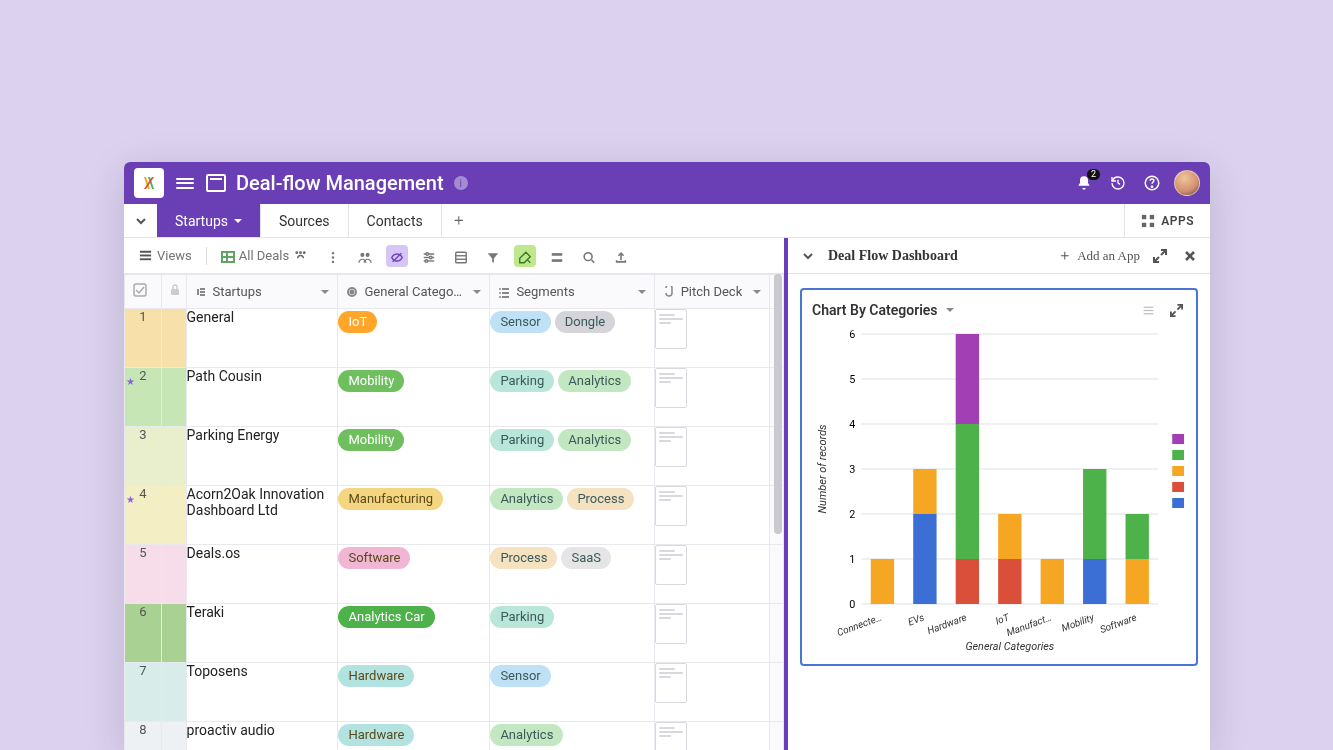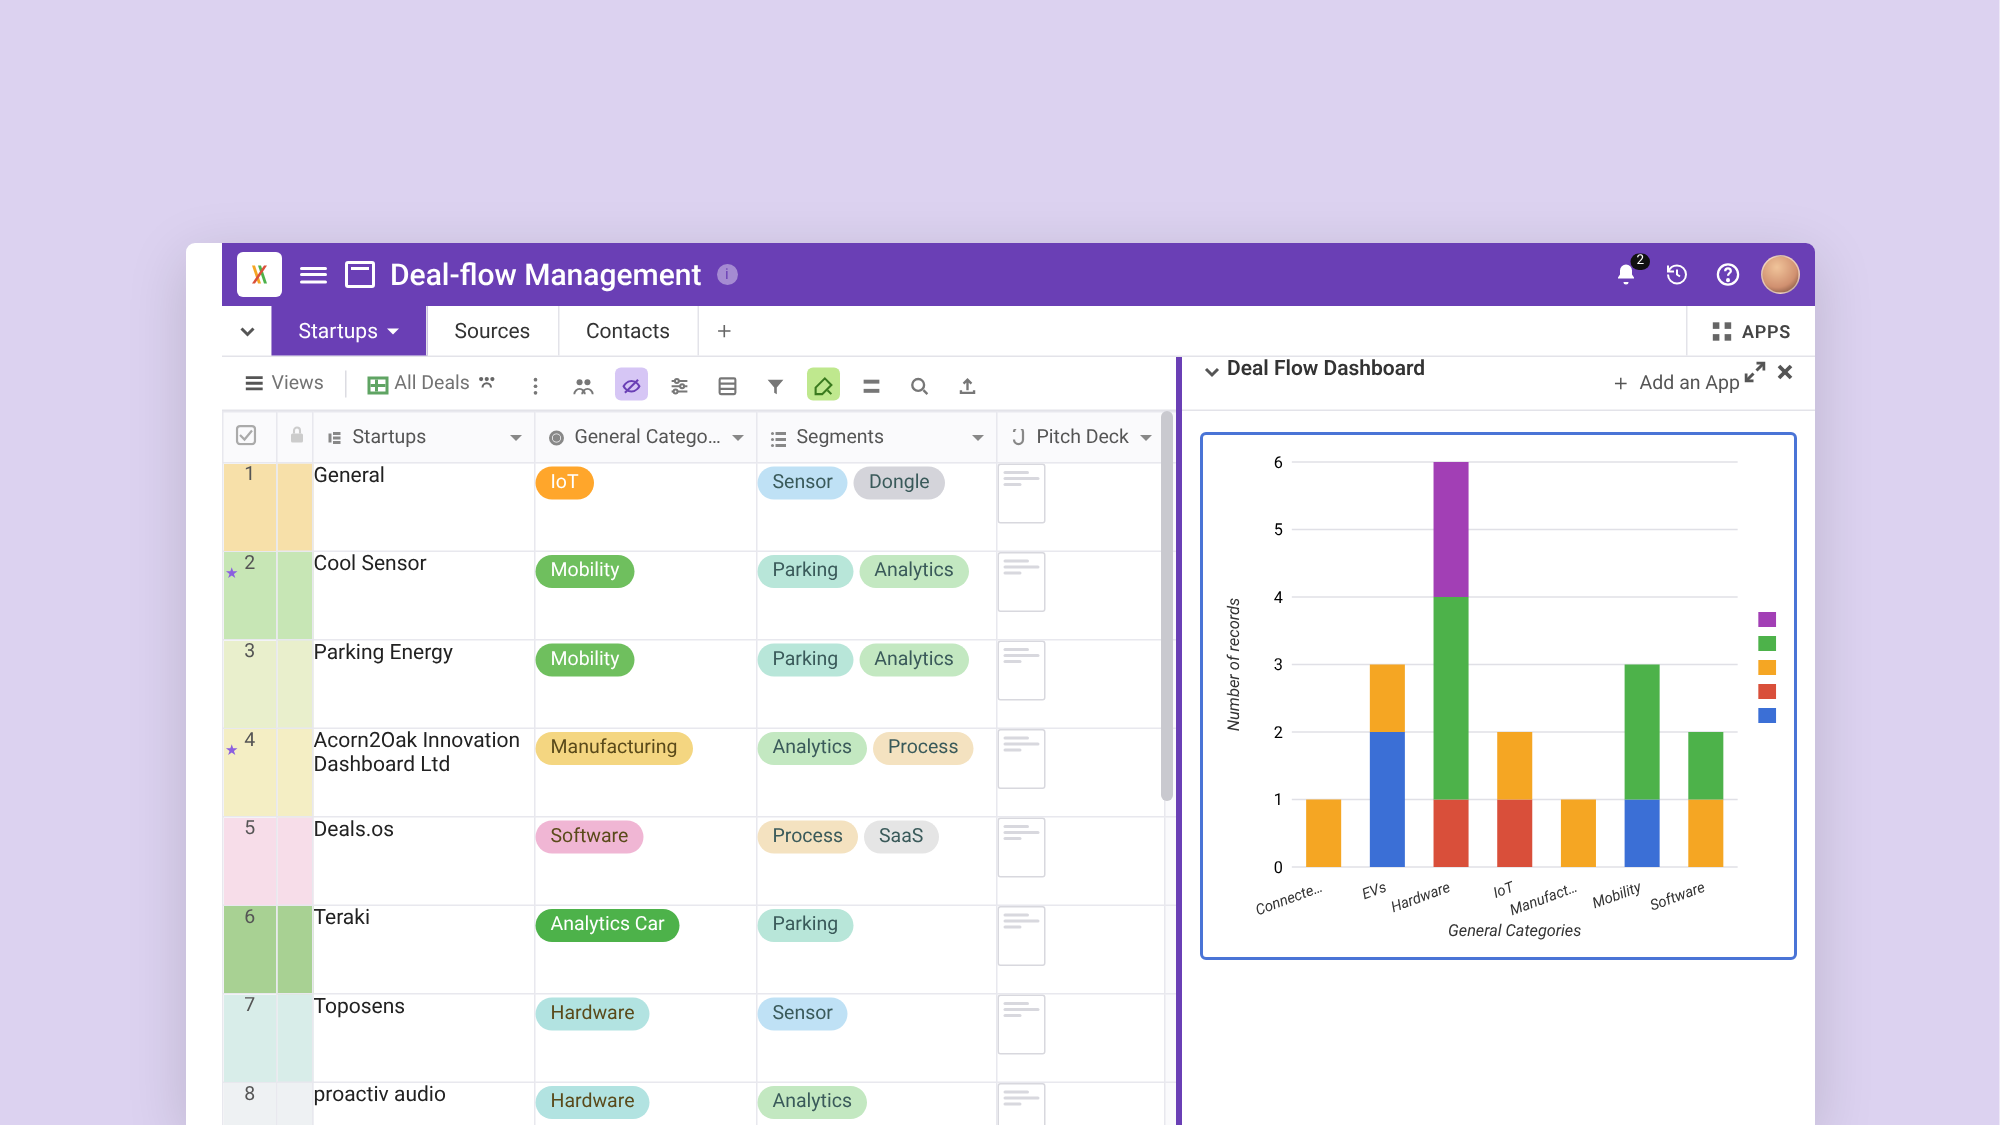--- a/index.html
+++ b/index.html
@@ -13,21 +13,21 @@
   }
 
   .window {
     position: absolute;
     top: 162px; left: 124px;
     width: 1086px; height: 588px;
     background: #fff;
     border-radius: 6px 6px 0 0;
     overflow: hidden;
     box-shadow: 0 10px 40px rgba(0,0,0,0.15);
-    display: flex; flex-direction: column; padding-left: 24px;
+    display: flex; flex-direction: column;
   }
 
   
   .titlebar {
     height: 42px;
     background: #6a3fb5;
     display: flex; align-items: center;
     padding: 0 10px;
     color: #fff;
     gap: 10px;
@@ -115,21 +115,21 @@
   td.extra { background:#fafafc;}
 
   .tagpill { display:inline-block; padding:3px 10px; border-radius:11px; font-size:13px; color:#fff; margin:2px 4px 2px 0; line-height:1.2;}
   .pdf-thumb { width:32px; height:40px; border:1px solid #d8d8de; border-radius:2px; display:flex; flex-direction:column; padding:4px 3px; gap:2px; font-size:0;}
   .pdf-thumb span.ln { height:2px; background:#d8d8de; border-radius:1px;}
   .pdf-thumb span.ln:first-child { width:70%;}
 
   
   .dashHead {
     height:36px; border-bottom:1px solid #e3e3e9;
-    display:flex; padding:0 10px; gap:0;
+    display:flex; align-items:center; padding:0 10px; gap:10px;font-family:Liberation Serif, serif;
   }
   .dashTitle { font-weight:600; color:#333; font-size:14px;}
   .dashHead .grow{flex:1;}
   .dashAction { display:flex; align-items:center; gap:5px; cursor:pointer; color:#555; font-size:13px;}
   .dashIcoBtn { width:20px; height:20px; display:flex;align-items:center;justify-content:center; cursor:pointer; color:#555;}
   .dashBody { flex:1; padding:14px 12px 0 12px; overflow:hidden;}
   .chartCard {
     border:2px solid #4a74d6; border-radius:4px; background:#fff;
     padding:10px 10px 8px 10px;
   }
@@ -389,21 +389,21 @@
                     <span class="ln"></span>
                     <span class="ln"></span>
                     <span class="ln" style="width:50%"></span>
                   </div>
                 </td>
     <td class="extra"></td>
               </tr>
               <tr class="row">
     <td class="num" style="background:#c7e6b5"><span class="star">★</span>2</td>
     <td style="background:#c7e6b5"></td>
-    <td class="name">Cool Sensor</td>
+    <td class="name">Path Cousin</td>
     <td class="tags"><span class="tagpill" style="background:#6fbf5e;color:#fff">Mobility</span></td>
     <td class="tags"><span class="tagpill" style="background:#b8e6d9;color:#3a5a5a">Parking</span><span class="tagpill" style="background:#c3e8c1;color:#3a5a5a">Analytics</span></td>
     <td class="pitch">
                   <div class="pdf-thumb">
                     <span class="ln"></span>
                     <span class="ln"></span>
                     <span class="ln" style="width:50%"></span>
                   </div>
                 </td>
     <td class="extra"></td>
@@ -525,20 +525,38 @@
         </div>
         <div class="dashIcoBtn">
           <svg width="12" height="12" viewBox="0 0 12 12" stroke="#555" stroke-width="2.5">
               <line x1="2" y1="2" x2="10" y2="10"></line>
               <line x1="10" y1="2" x2="2" y2="10"></line>
             </svg>
         </div>
       </div>
       <div class="dashBody">
         <div class="chartCard">
+          <div class="chartHdr">
+            <span class="chartTitle">Chart By Categories</span>
+            <span class="chev"></span>
+            <div class="grow"></div>
+            <div class="dashIcoBtn">
+              <svg width="13" height="13" viewBox="0 0 16 16" fill="none" stroke="#bbb" stroke-width="1.5">
+                  <line x1="2" y1="4" x2="14" y2="4"></line>
+                  <line x1="2" y1="8" x2="14" y2="8"></line>
+                  <line x1="2" y1="12" x2="14" y2="12"></line>
+                </svg>
+            </div>
+            <div class="dashIcoBtn">
+              <svg width="13" height="13" viewBox="0 0 14 14" fill="none" stroke="#555" stroke-width="2">
+                  <path d="M8 1h5v5M6 13H1V8"></path>
+                  <path d="M13 1L8 6M1 13l5-5"></path>
+                </svg>
+            </div>
+          </div>
           <div class="chartPlot">
             <svg class="plot" id="plot-svg" viewBox="0 0 380 330" preserveAspectRatio="none">
                 <line class="gridline" x1="50" y1="278" x2="352" y2="278"></line>
                 <text class="tick" x="44" y="282" text-anchor="end" font-size="11">0</text>
                 <line class="gridline" x1="50" y1="233" x2="352" y2="233"></line>
                 <text class="tick" x="44" y="237" text-anchor="end" font-size="11">1</text>
                 <line class="gridline" x1="50" y1="188" x2="352" y2="188"></line>
                 <text class="tick" x="44" y="192" text-anchor="end" font-size="11">2</text>
                 <line class="gridline" x1="50" y1="143" x2="352" y2="143"></line>
                 <text class="tick" x="44" y="147" text-anchor="end" font-size="11">3</text>

